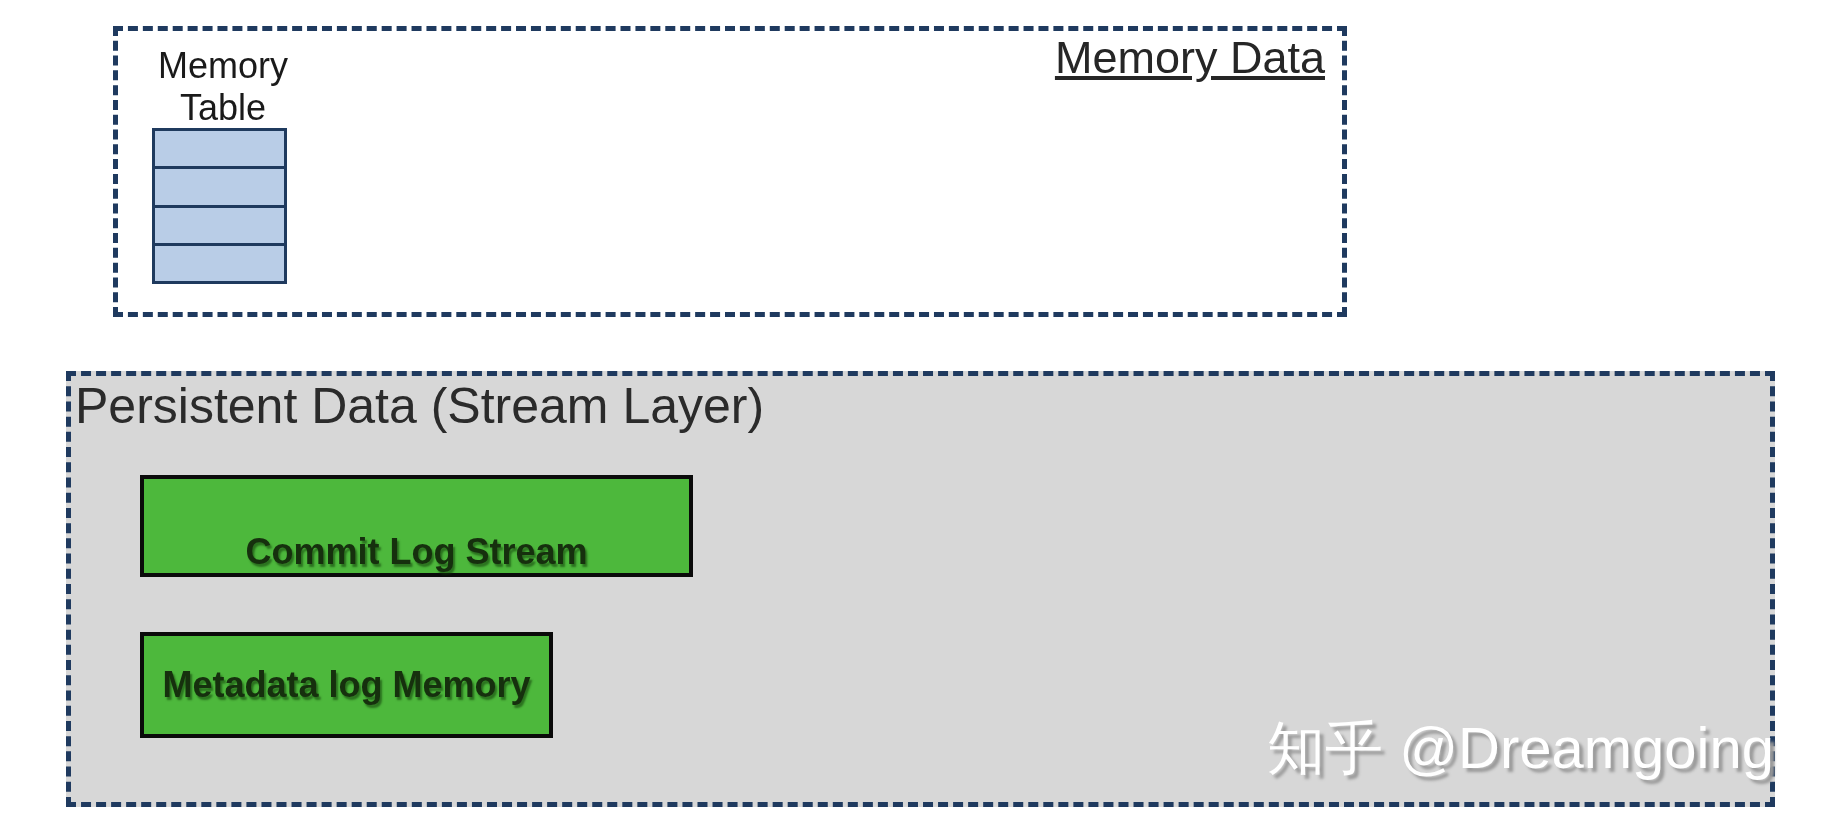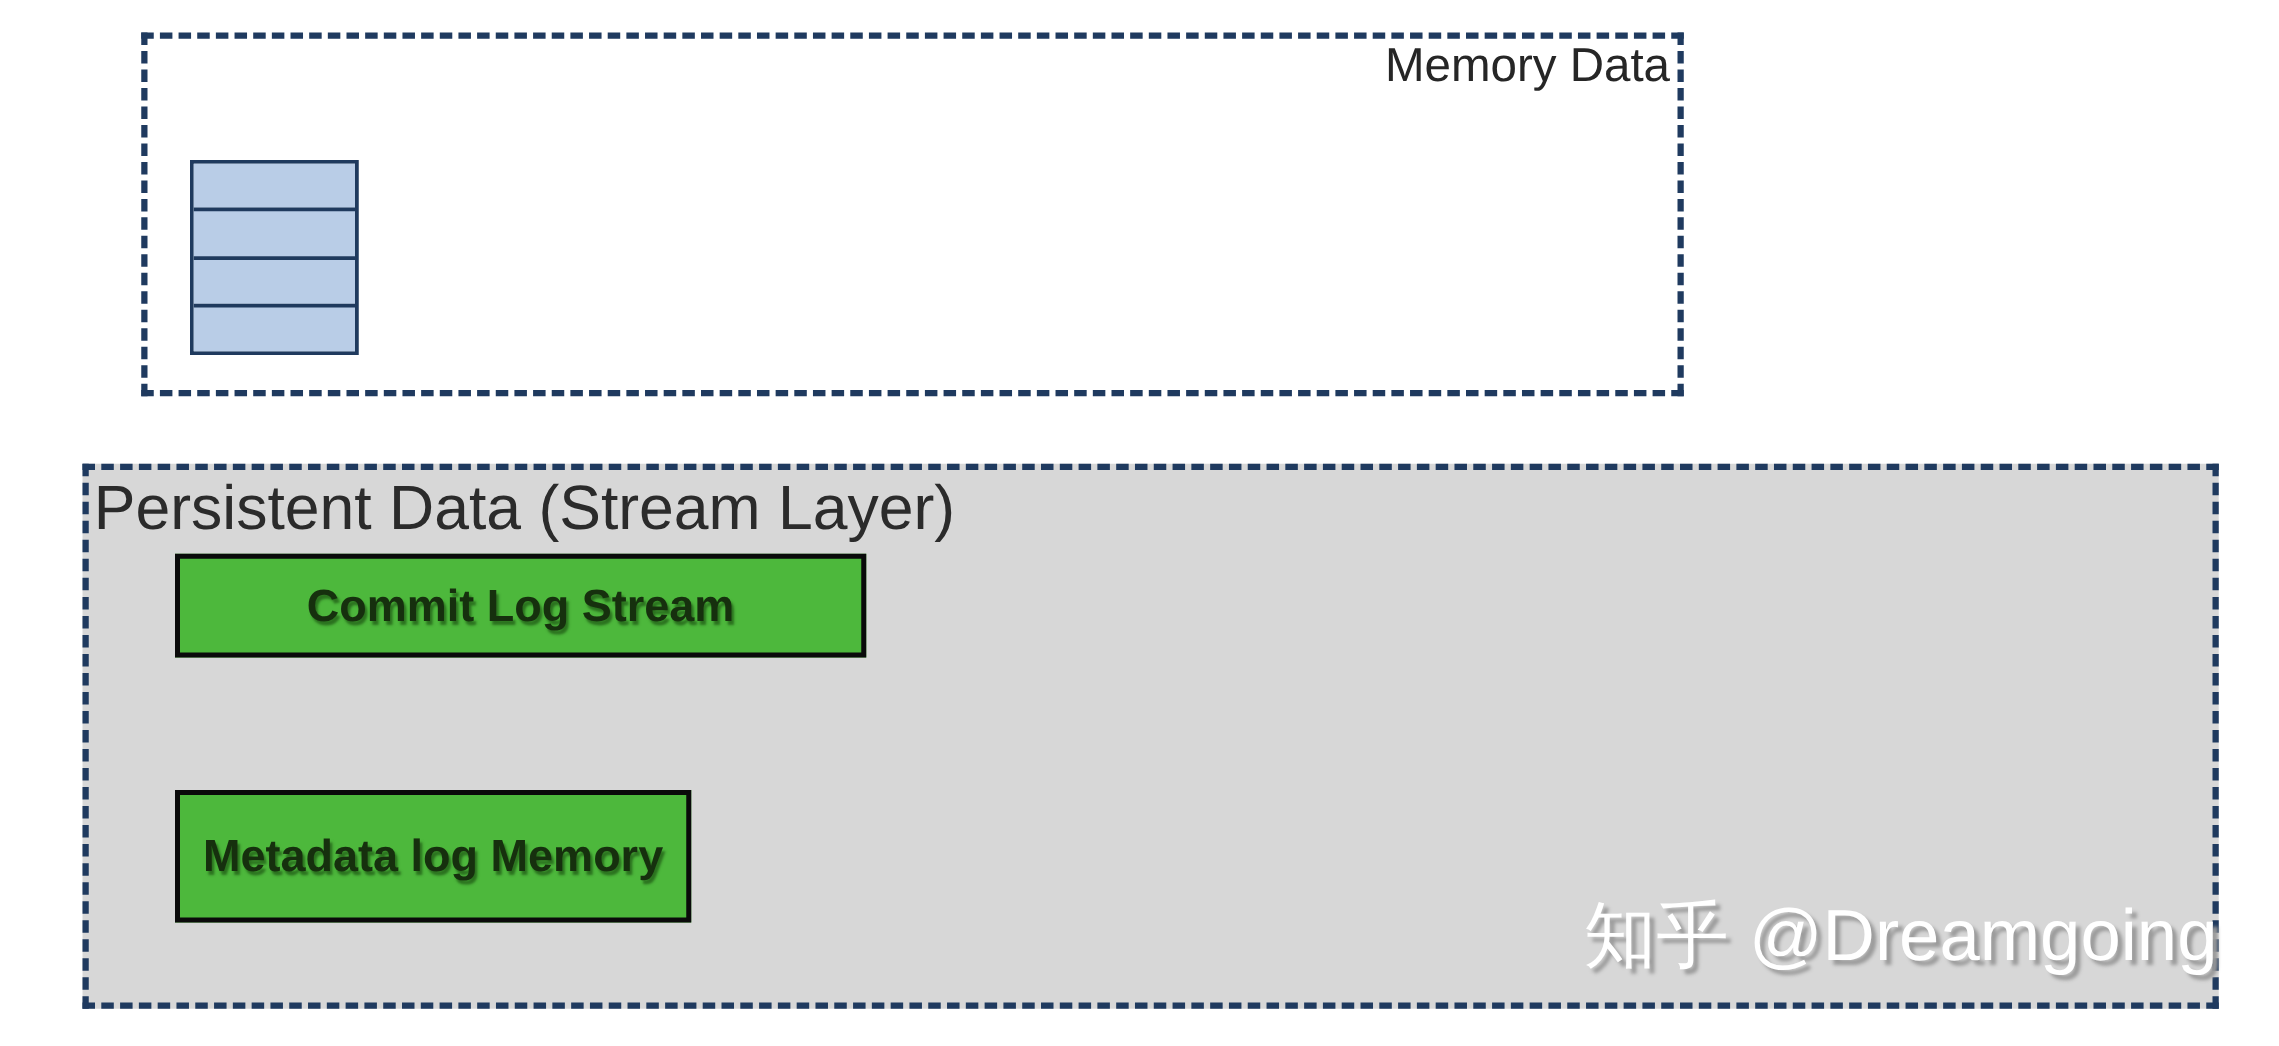--- a/index.html
+++ b/index.html
@@ -17,25 +17,26 @@
   
   .memory-box {
     position: absolute;
     left: 113px; top: 26px;
     width: 1234px; height: 291px;
     border: 5px dashed #1f3a5f;
     background: #ffffff;
   }
   .memory-title {
     position: absolute;
-    top: 2px; right: 6px;
-    font-size: 38px;
+    top: 2px; right: 17px;
+    font-size: 45px;
     line-height: 1.1;
     color: #262626;
     white-space: nowrap;
+    text-decoration: underline;
   }
   .memtable-label {
     position: absolute;
     left: 30px; top: 14px;
     width: 150px;
     text-align: center;
     font-size: 36px;
     line-height: 1.17;
     color: #1a1a1a;
   }
@@ -80,22 +81,22 @@
     justify-content: center;
   }
   .stream-box .stream-label {
     font-size: 36px;
     font-weight: bold;
     color: #16300e;
     text-shadow: 2px 3px 2px rgba(15, 55, 8, 0.55);
     white-space: nowrap;
   }
   .stream-commit {
-    left: 69px; top: 67px;
-    width: 553px; height: 83px;
+    left: 69px; top: 99px;
+    width: 553px; height: 102px; align-items: flex-end;
   }
   .stream-metadata {
     left: 69px; top: 256px;
     width: 413px; height: 106px;
   }
 
   .watermark {
     position: absolute;
     right: -4px; bottom: 14px;
     font-size: 58px;
@@ -105,20 +106,21 @@
     margin-top: 40px;
   }
 </style>
 </head>
 <body>
 
 <div class="canvas">
 
   <section class="memory-box">
     <div class="memory-title">Memory Data</div>
+    <div class="memtable-label">Memory Table</div>
     <div class="memtable">
         <div class="memtable-row"></div>
         <div class="memtable-row"></div>
         <div class="memtable-row"></div>
         <div class="memtable-row"></div>
       </div>
   </section>
 
   <section class="persistent-box">
     <div class="persistent-title">Persistent Data (Stream Layer)</div>

